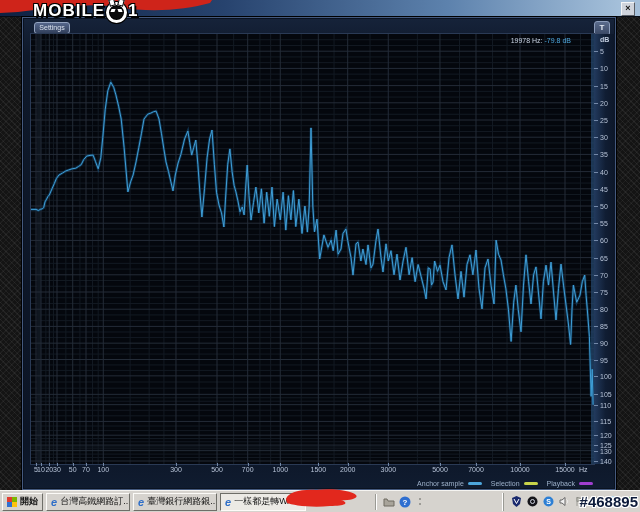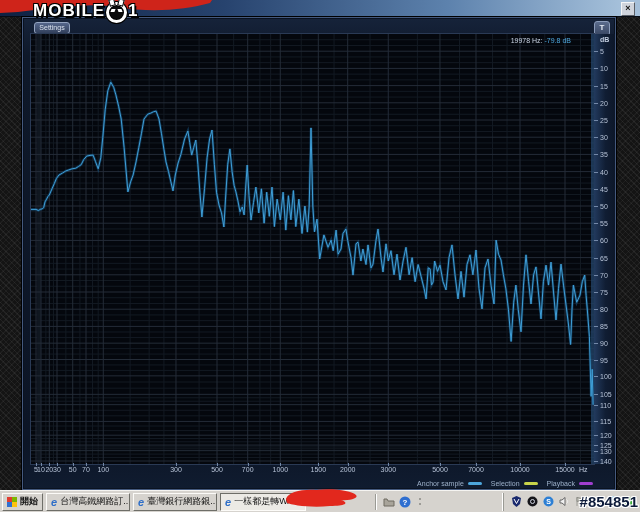--- a/index.html
+++ b/index.html
@@ -444,13 +444,13 @@
     </span>
     <span class="ticon">
       <svg width="11" height="11">
           <rect x="1" y="1" width="9" height="9" rx="2" fill="#3fae3f"></rect>
           <path d="M3,6 L5,8 L8,3" stroke="#fff" fill="none" stroke-width="1.5"></path>
         </svg>
     </span>
   </div>
 </div>
 
-<div class="postid">#854851</div>
+<div class="postid">#468895</div>
 
 </body></html>

